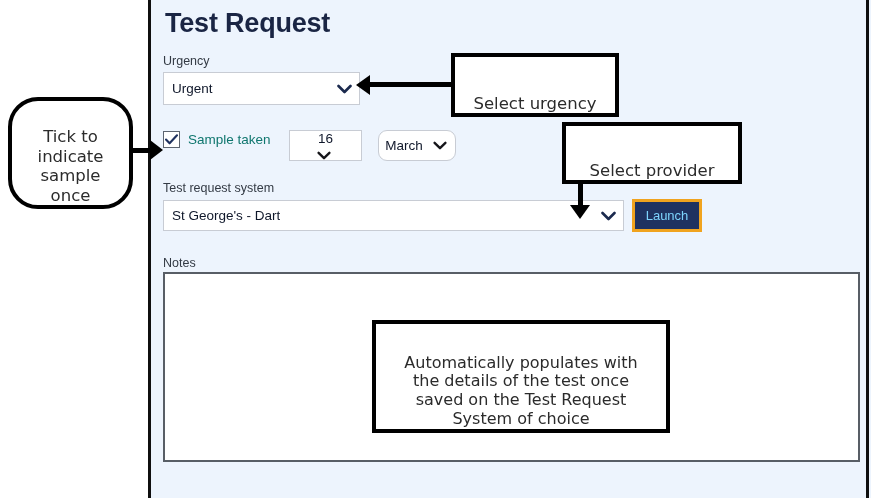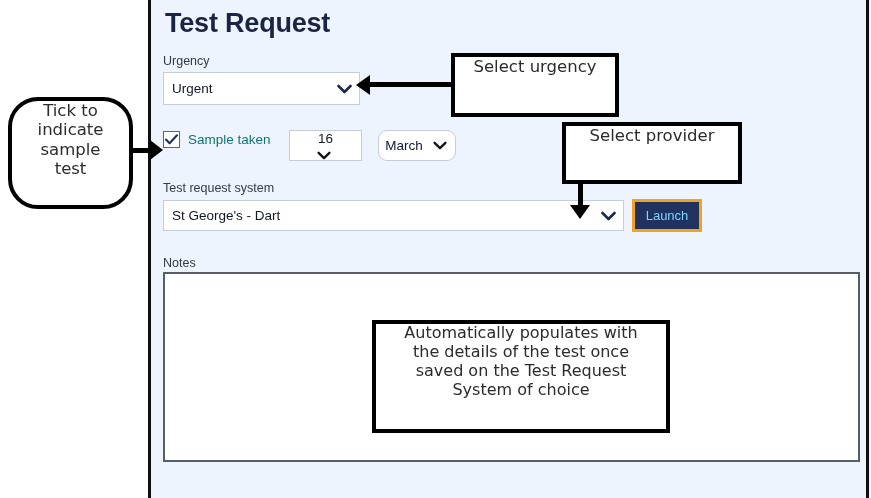--- a/index.html
+++ b/index.html
@@ -144,21 +144,21 @@
     border: 2px solid #585e66;
   }
 
   
   .annot {
     position: absolute;
     box-sizing: border-box;
     background: #ffffff;
     border: 4px solid #000000;
     display: flex;
-    align-items: flex-start;
+    align-items: flex-end;
     justify-content: center;
     text-align: center;
     color: #2b2b2b;
     font-family: "DejaVu Sans", sans-serif;
     line-height: 1.18;
   }
 
   #annot-tick {
     left: 8px;
     top: 97px;
@@ -295,21 +295,21 @@
     </div>
   </div>
 
   <div class="leader" id="leader-tick-line"></div>
   <div class="leader" id="leader-tick-head"></div>
   <div class="annot" id="annot-tick">
     <div>
       <span class="annot-text">Tick to</span>
       <span class="annot-text">indicate</span>
       <span class="annot-text">sample</span>
-      <span class="annot-text">test</span>
+      <span class="annot-text">once</span>
     </div>
   </div>
 
   <div class="leader" id="leader-urg-line"></div>
   <div class="leader" id="leader-urg-head"></div>
   <div class="annot" id="annot-urgency">
     <div>
       <span class="annot-text">Select urgency</span>
     </div>
   </div>

